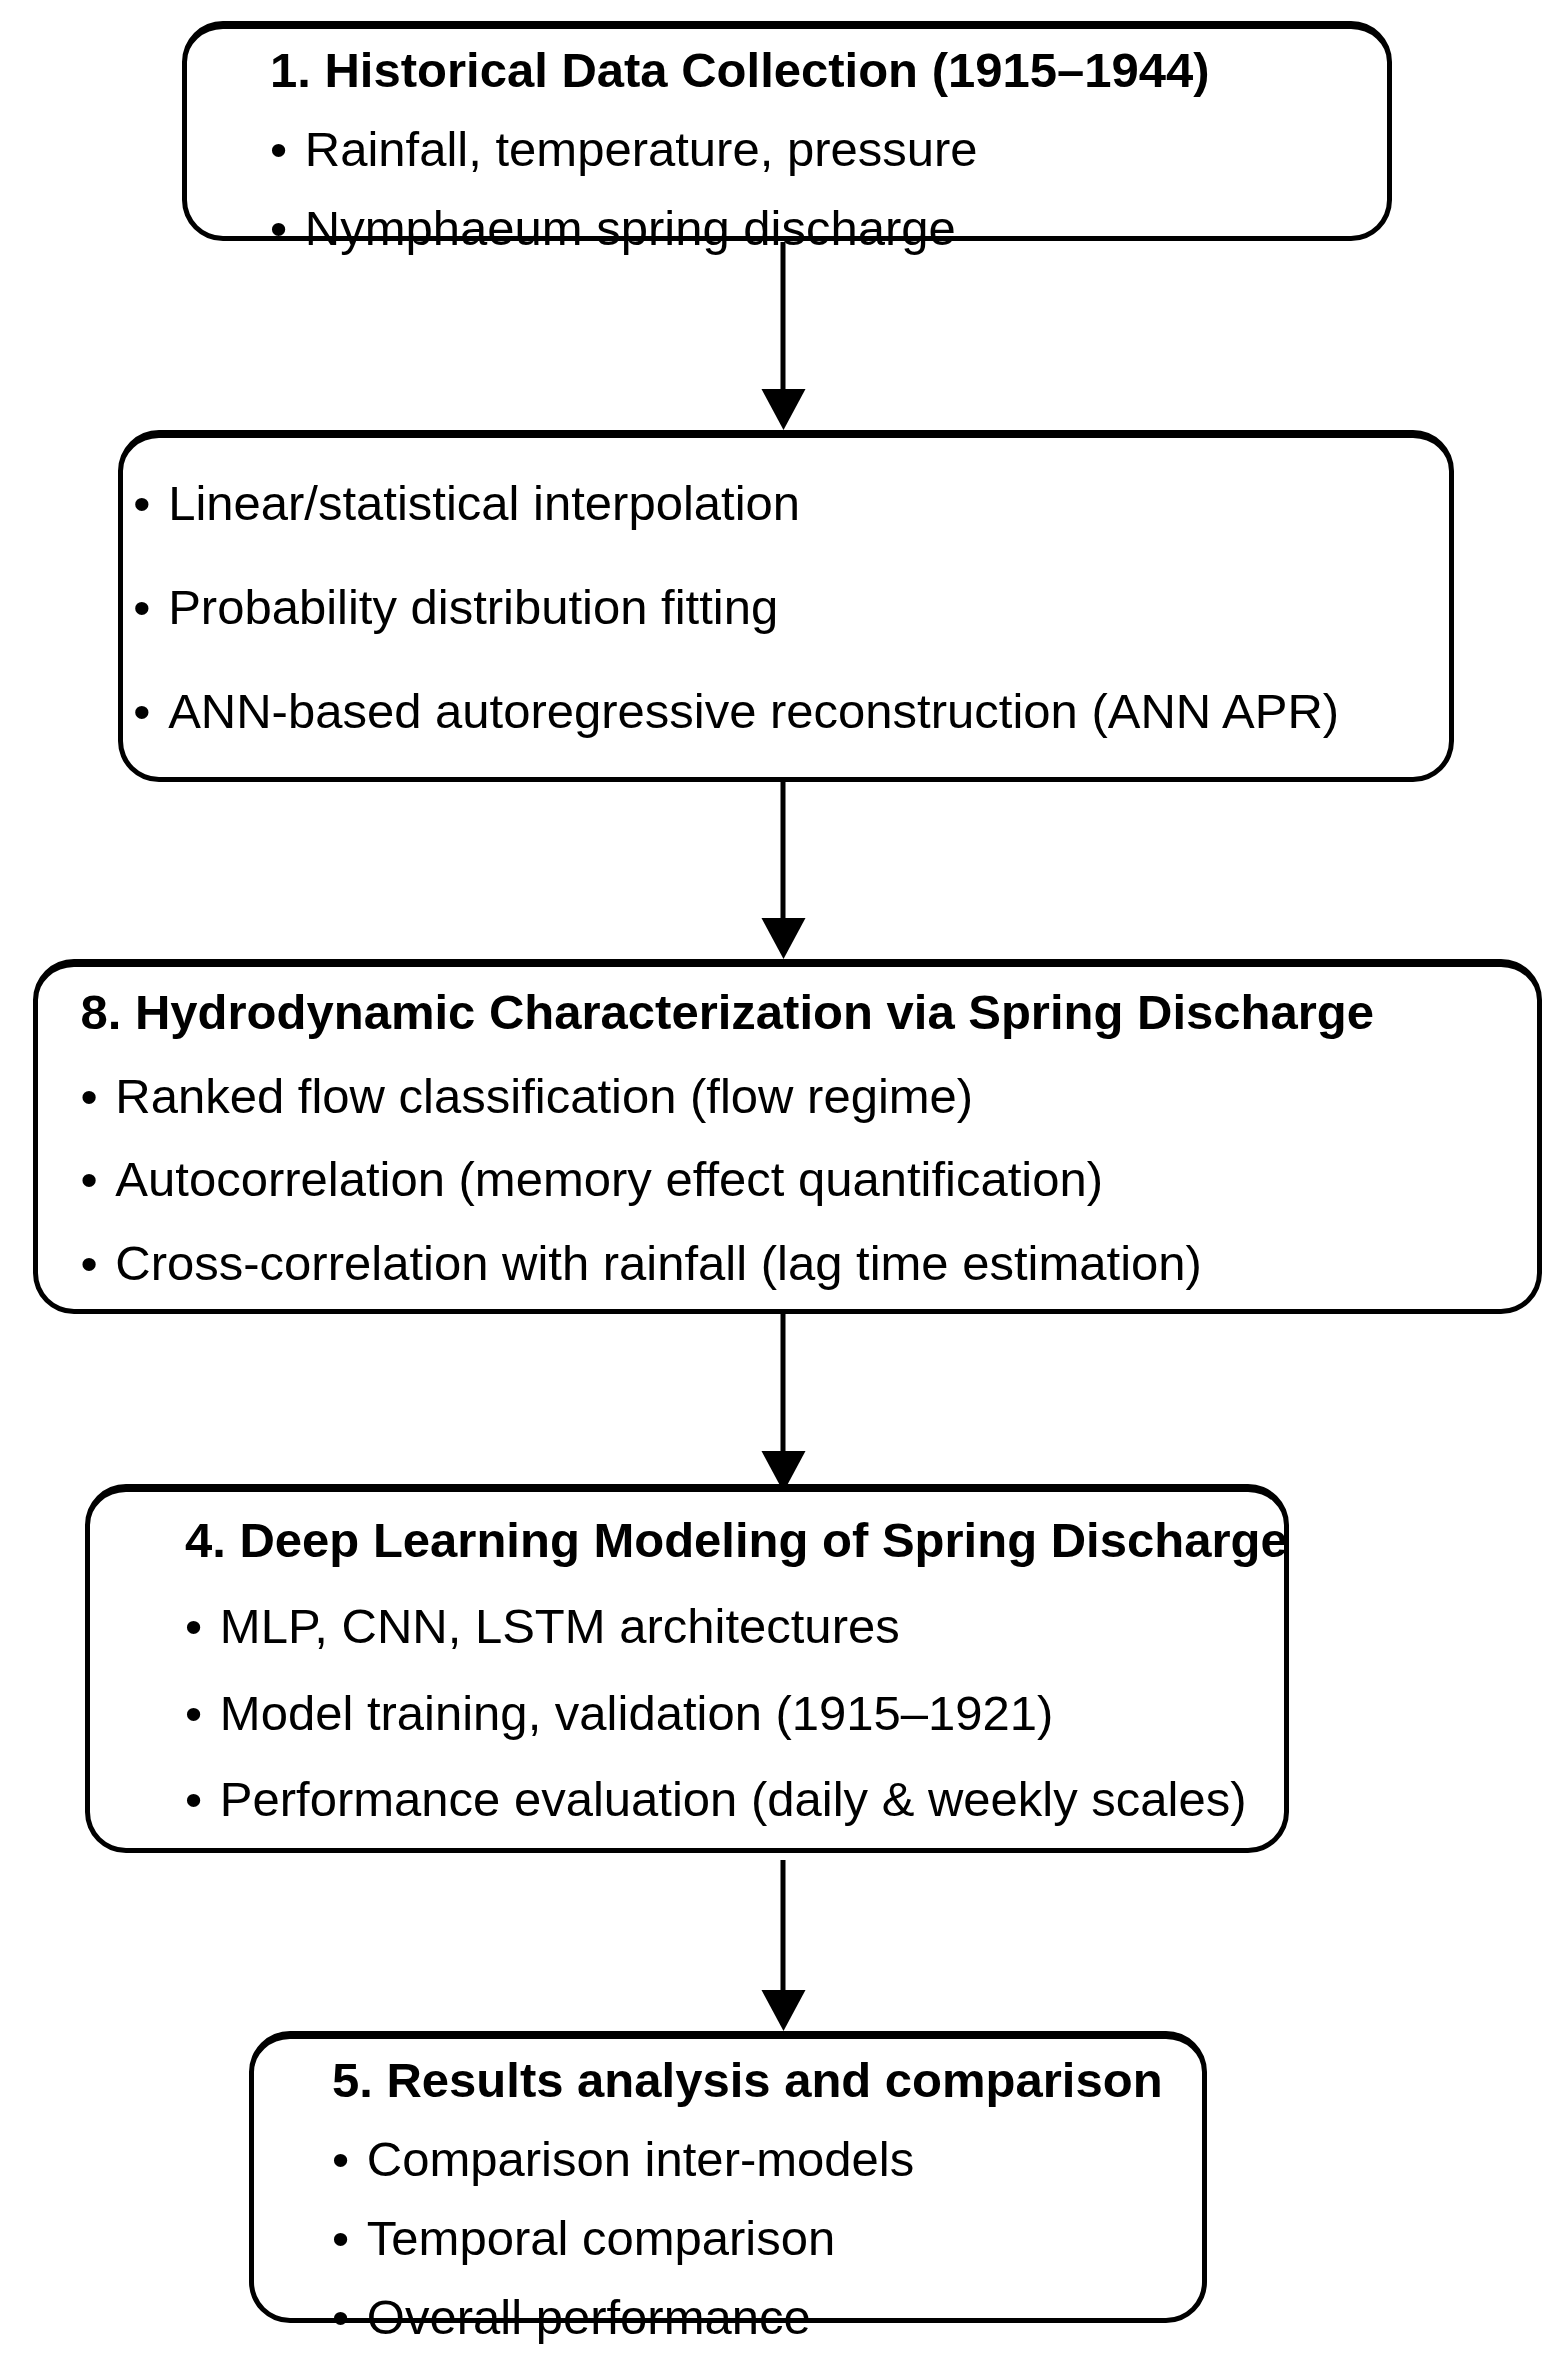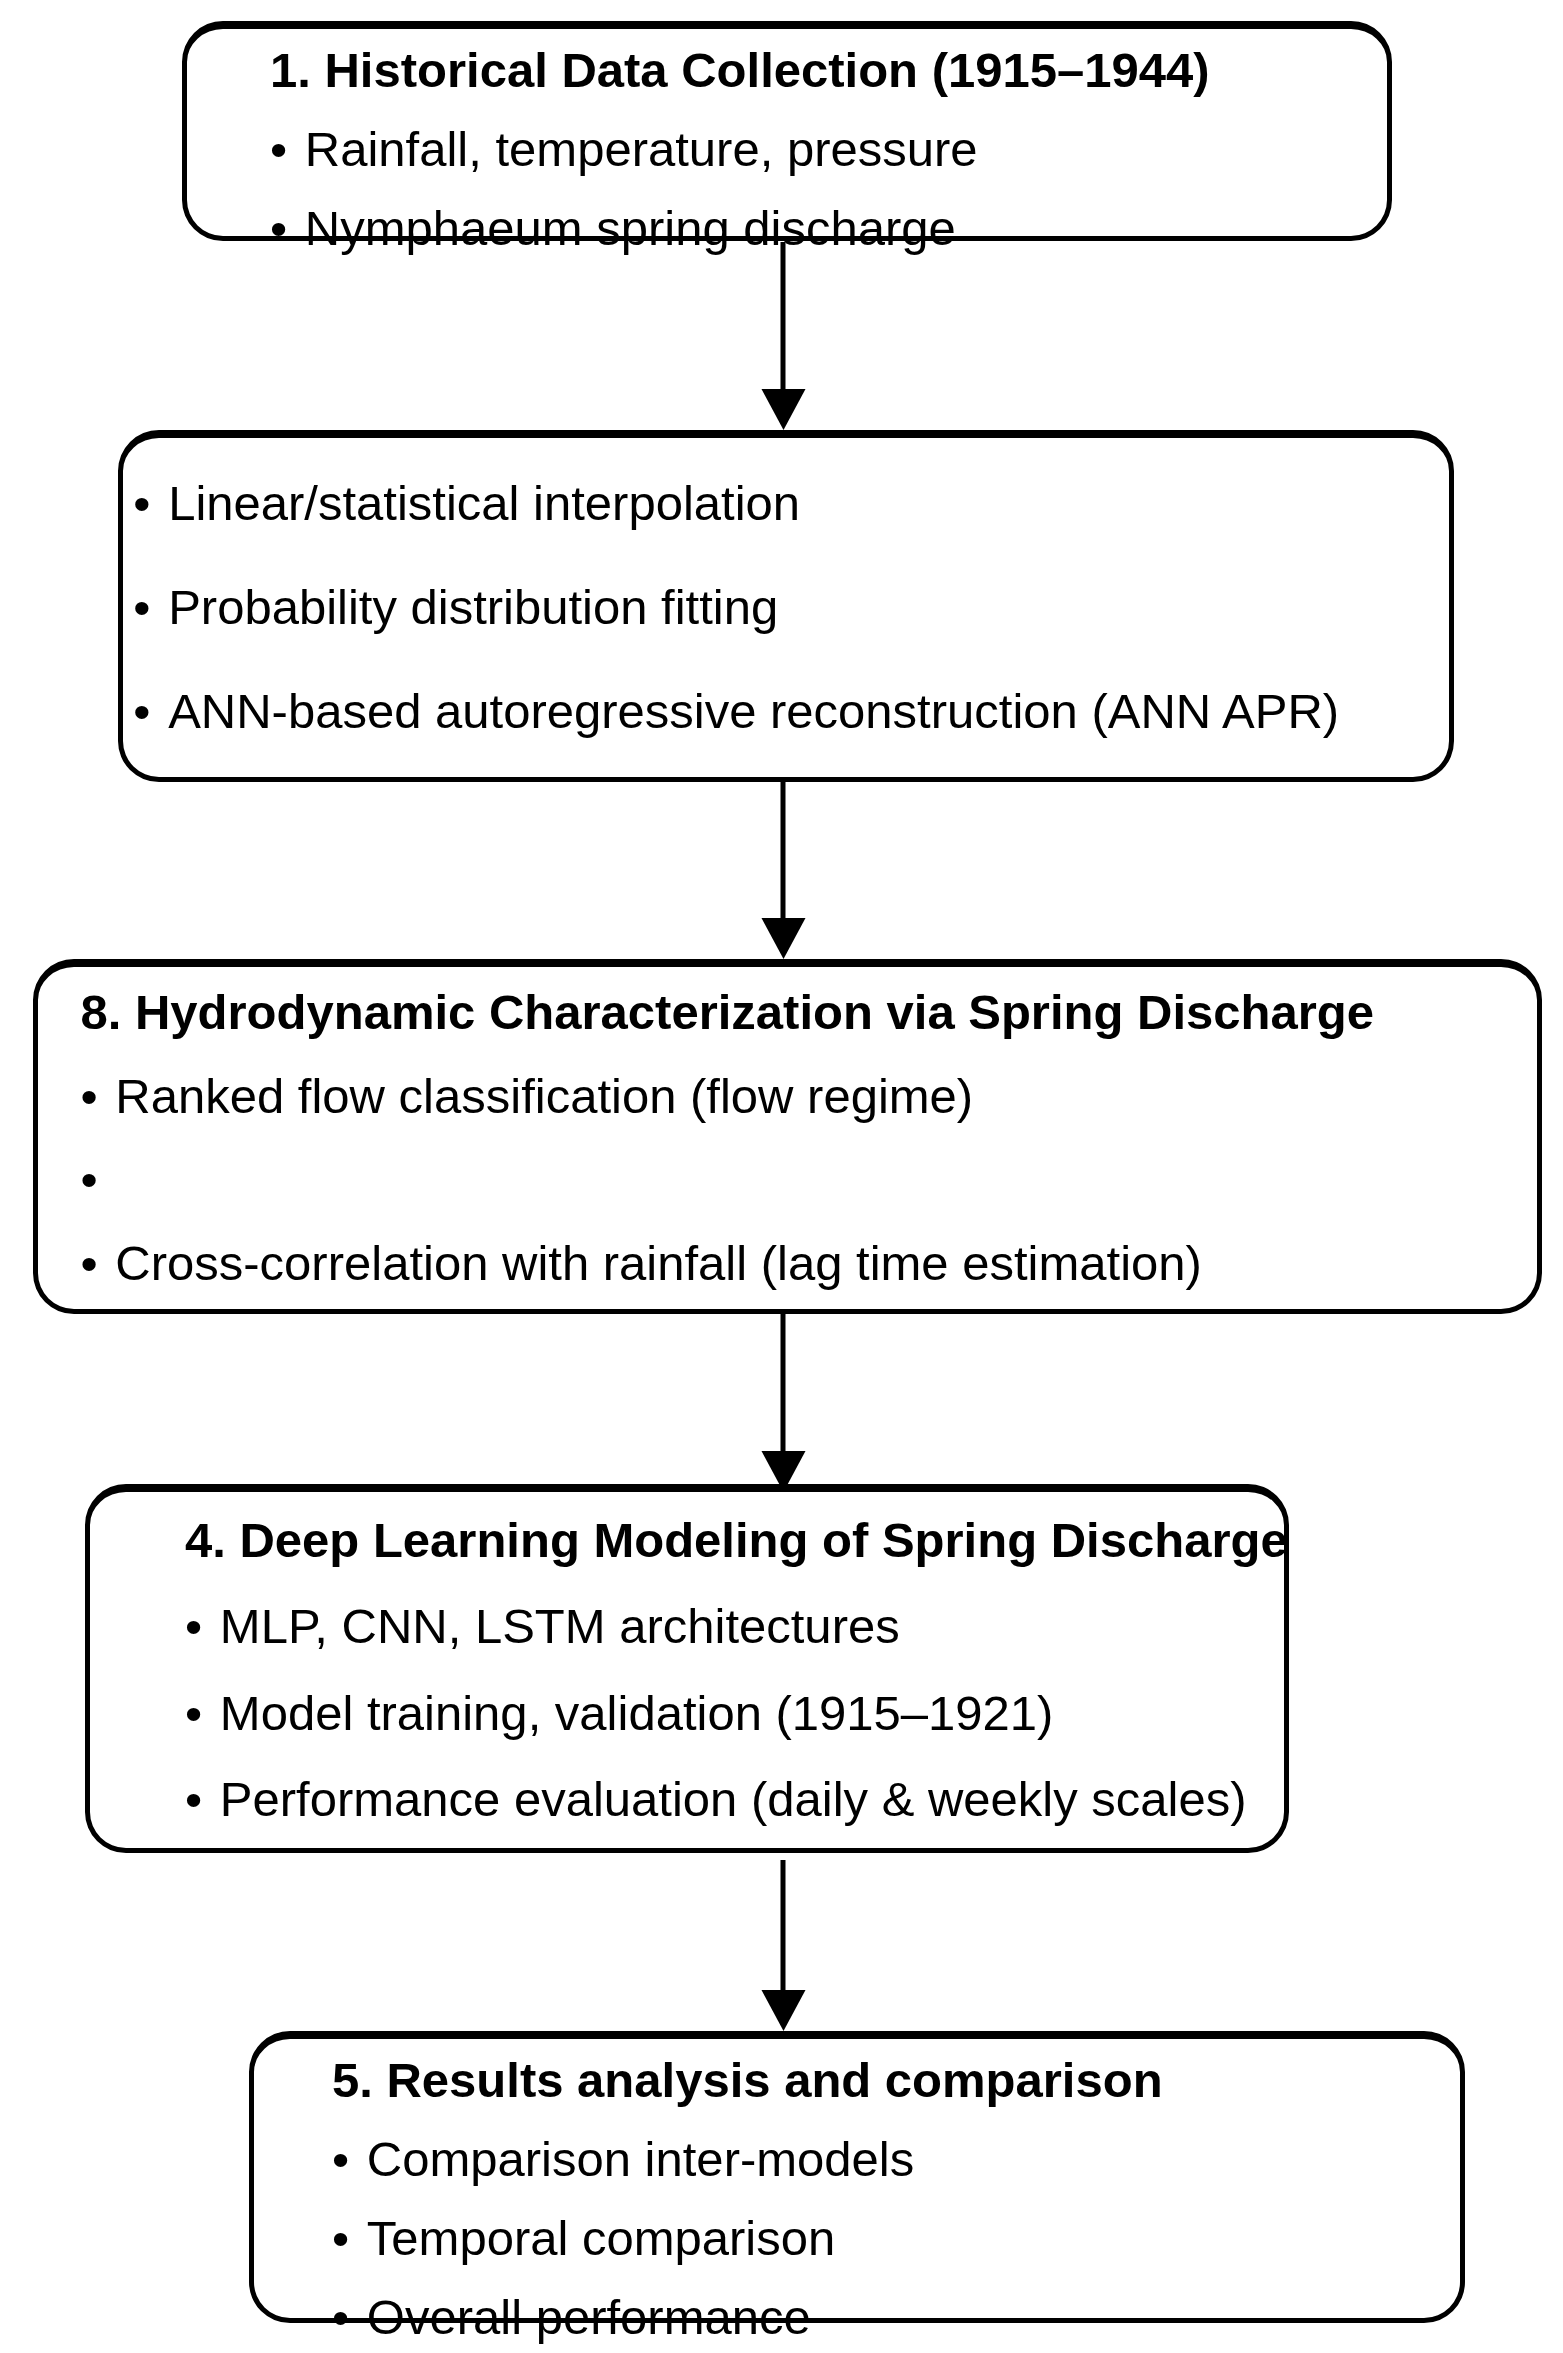--- a/index.html
+++ b/index.html
@@ -44,21 +44,21 @@
   .dot {
     flex: 0 0 auto;
     margin-right: 17.7px;
   }
   
   .box1 { left: 182px; top: 21.4px;   width: 1210px; height: 220px; padding: 5.9px 22px 5.9px 83px; }
   .box2 { left: 118px; top: 430px;  width: 1336px; height: 352px; padding: 5.9px 17.7px 5.9px 10.3px; }
   .box2 .title { text-align: center; }
   .box3 { left: 32.5px;  top: 959px; width: 1509px; height: 355px; padding: 5.9px 17.7px 5.9px 43px; }
   .box4 { left: 85px; top: 1484px; width: 1204px; height: 369px; padding: 5.9px 22px 5.9px 95px; }
-  .box5 { left: 249px; top: 2031px; width: 1216px; height: 292px; padding: 5.9px 17.7px 5.9px 78px; }
+  .box5 { left: 249px; top: 2031px; width: 958px; height: 292px; padding: 5.9px 17.7px 5.9px 78px; }
 
   .arrow {
     position: absolute;
     left: 783px;
     transform: translateX(-50%);
     width: 47px;
     display: flex;
     flex-direction: column;
     align-items: center;
   }
@@ -123,20 +123,21 @@
   </div>
 
   <div class="box box3">
     <div class="title">8. Hydrodynamic Characterization via Spring Discharge</div>
     <div class="bullet">
       <span class="dot">•</span>
       <span>Ranked flow classification (flow regime)</span>
     </div>
     <div class="bullet">
       <span class="dot">•</span>
+      <span>Autocorrelation (memory effect quantification)</span>
     </div>
     <div class="bullet">
       <span class="dot">•</span>
       <span>Cross-correlation with rainfall (lag time estimation)</span>
     </div>
   </div>
 
   <div class="arrow arrow3">
     <div class="shaft"></div>
     <div class="head"></div>

